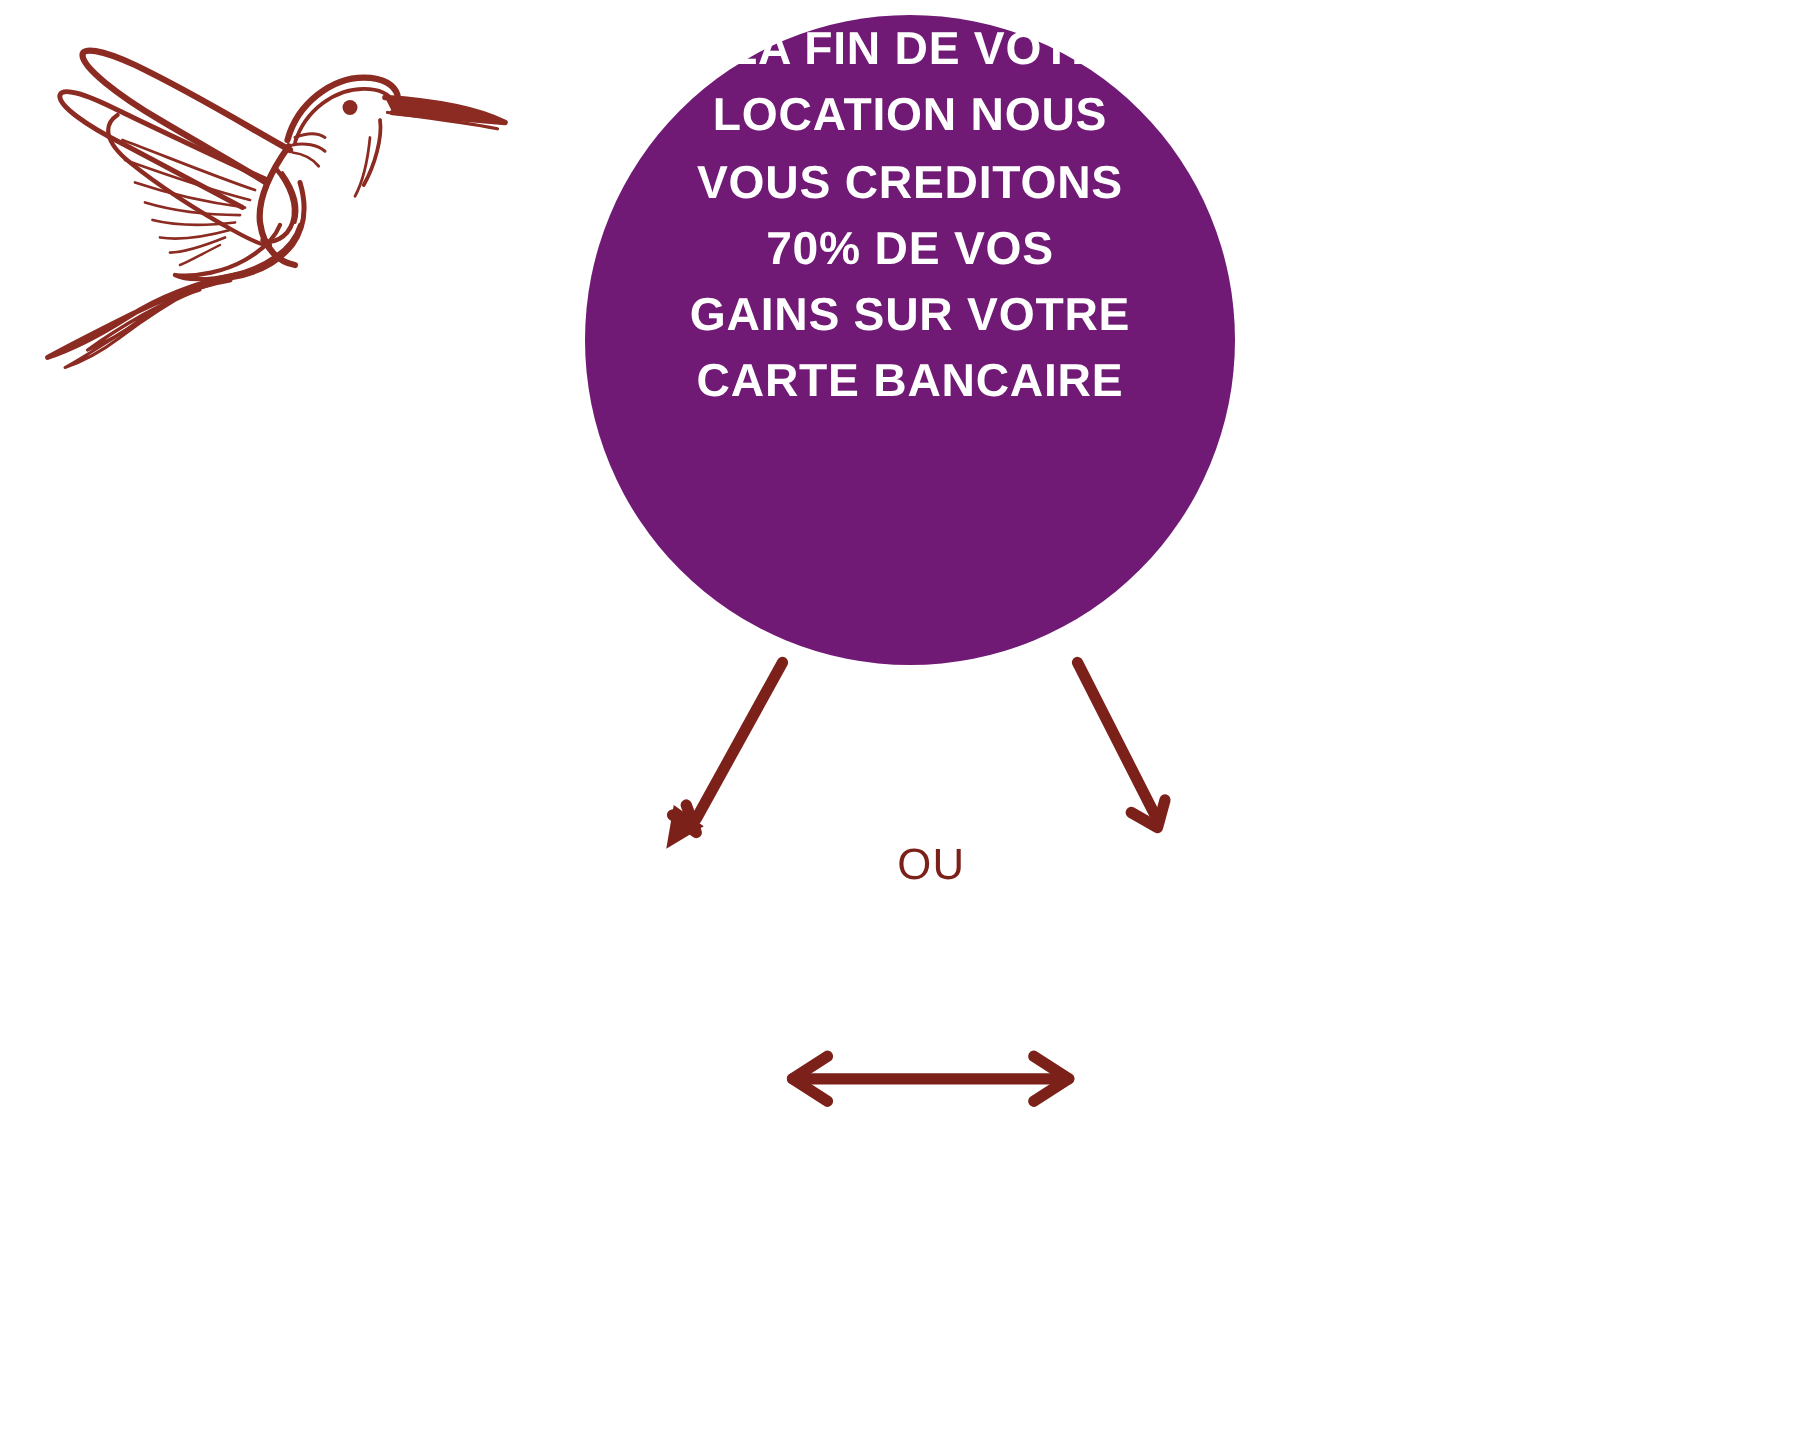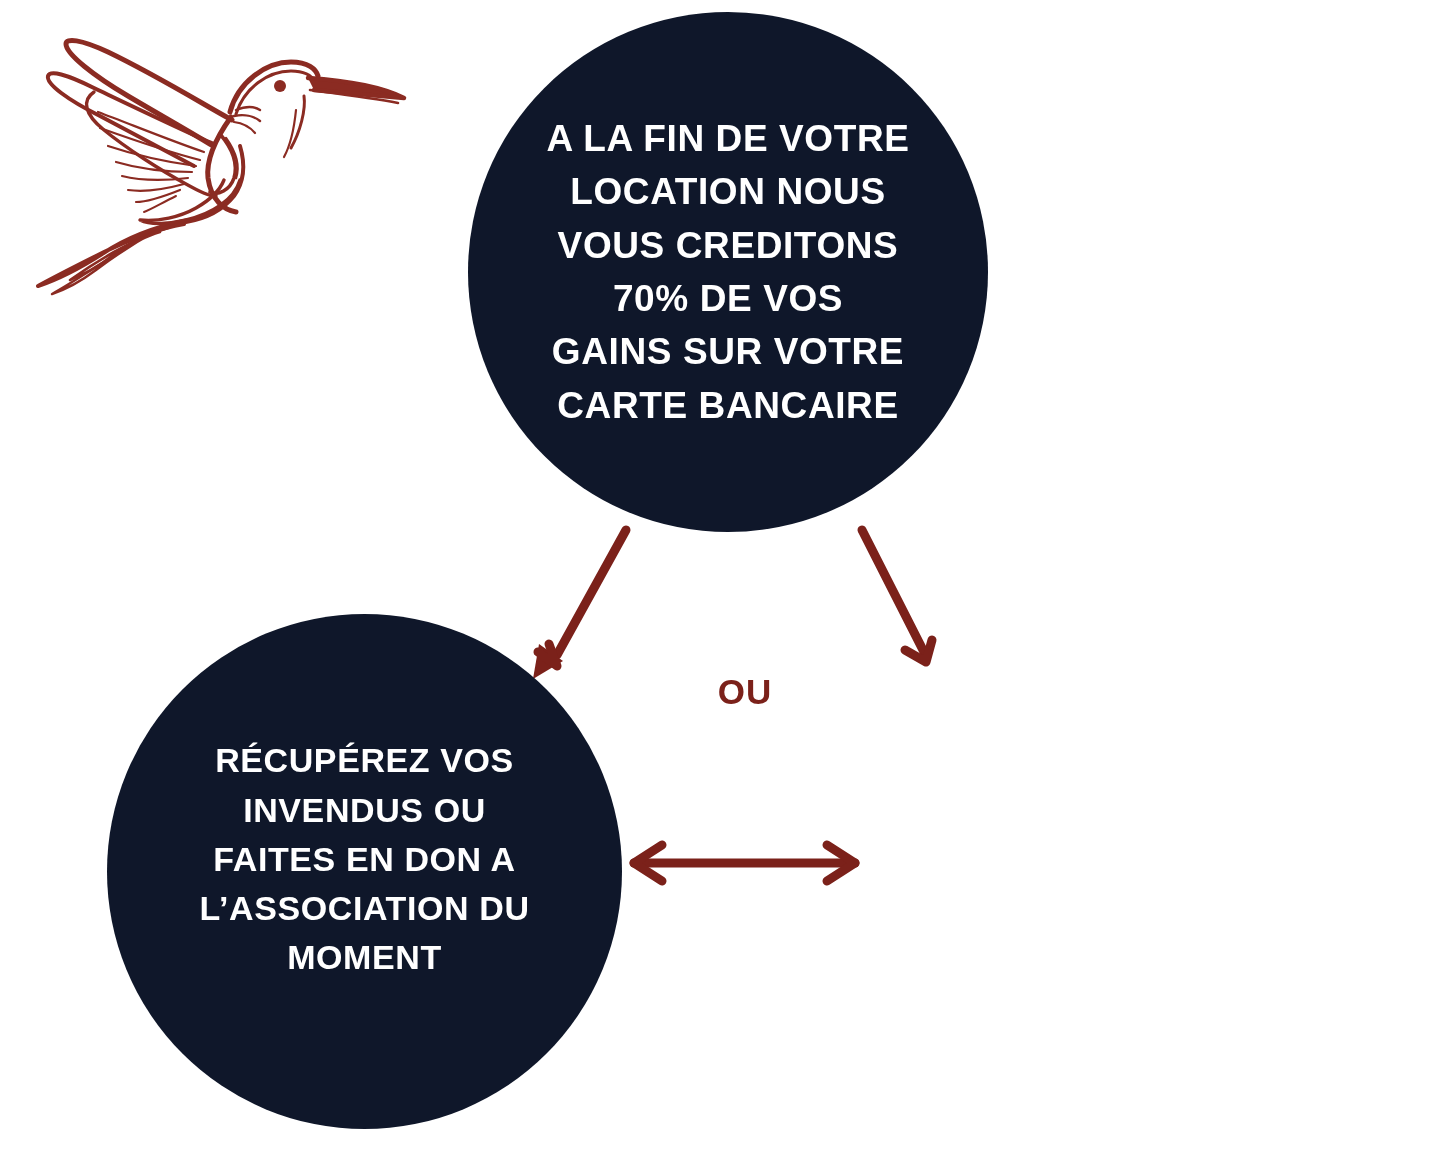--- a/index.html
+++ b/index.html
@@ -25,23 +25,23 @@
     top: 14px;
     width: 410px;
     height: 285px;
   }
   #logo svg { display: block; width: 100%; height: 100%; }
 
   
   .node {
     position: absolute;
     border-radius: 50%;
-    background: #0f172a;
+    background: #701a75;
     display: flex;
-    align-items: center;
+    align-items: flex-start;
     justify-content: center;
     box-sizing: border-box;
   }
   .node .node-text {
     color: #ffffff;
     text-align: center;
     text-transform: uppercase;
     font-weight: 700;
     letter-spacing: 0.6px;
     white-space: pre-line;
@@ -98,21 +98,21 @@
 
   
   #ou-label {
     position: absolute;
     left: 660px;
     top: 672px;
     width: 170px;
     text-align: center;
     color: #7B211A;
     font-size: 35px;
-    font-weight: 700;
+    font-weight: 400;
     letter-spacing: 1px;
     text-transform: uppercase;
   }
 </style>
 </head>
 <body>
 
 <div id="stage">
 
   <div id="logo">
@@ -194,24 +194,17 @@
 
   <div class="node" id="node-top">
     <div class="node-text">A LA FIN DE VOTRE
 LOCATION NOUS
 VOUS CREDITONS
 70% DE VOS
 GAINS SUR VOTRE
 CARTE BANCAIRE</div>
   </div>
 
-  <div class="node" id="node-left">
-    <div class="node-text">RÉCUPÉREZ VOS
-INVENDUS OU
-FAITES EN DON A
-L’ASSOCIATION DU
-MOMENT</div>
-  </div>
 
 
   <div id="ou-label">OU</div>
 
 </div>
 
 </body></html>

